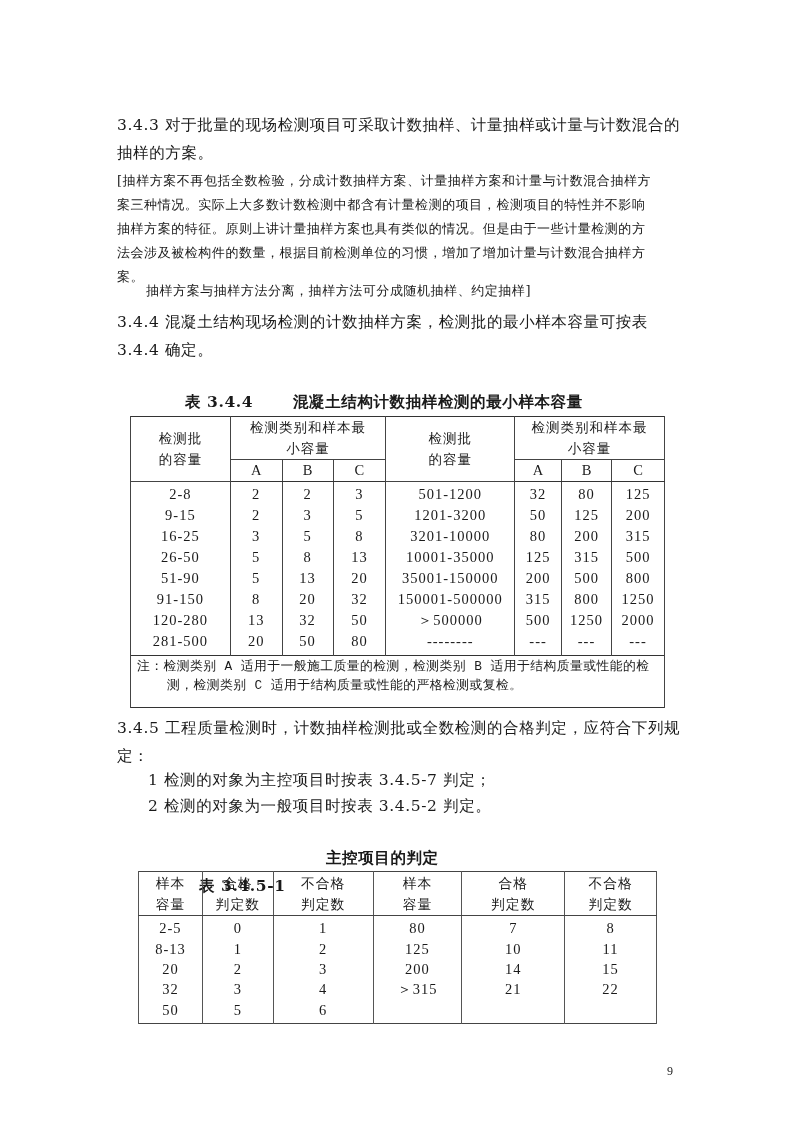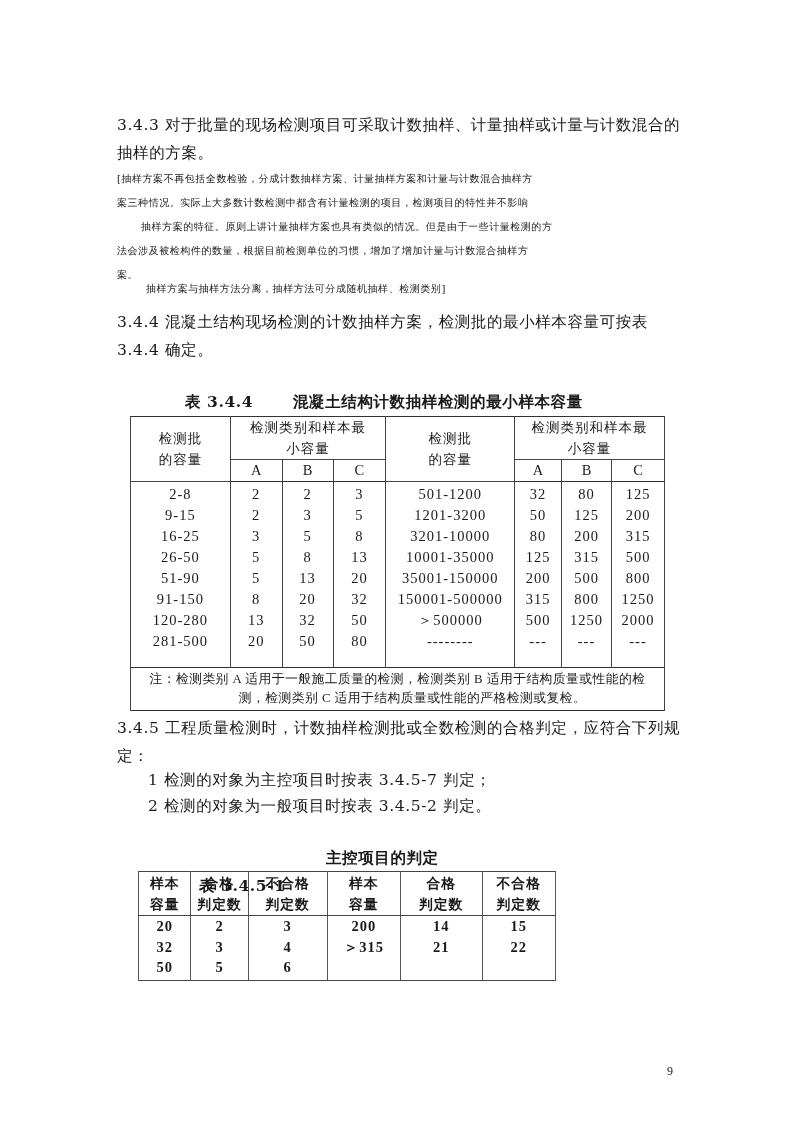--- a/index.html
+++ b/index.html
@@ -1,60 +1,60 @@
 <!DOCTYPE html>
 <html><head>
 <meta charset="utf-8">
 <style>
   html, body { margin: 0; padding: 0; background: #ffffff; }
   body { width: 794px; height: 1123px; position: relative; overflow: hidden;
          font-family: "DejaVu Serif", "Liberation Serif", serif; color: #1a1a1a; }
   .abs { position: absolute; white-space: nowrap; }
   .clause { font-size: 15.5px; letter-spacing: 0.6px; }
-  .note { font-size: 10px; letter-spacing: 0.55px; }
+  .note { font-size: 13px; letter-spacing: 0.55px; }
   .caption { font-size: 15.5px; font-weight: bold; letter-spacing: 0.6px; }
   .pageno { font-size: 12px; font-family: "Liberation Serif", serif; }
 
   table { border-collapse: collapse; position: absolute; font-family: "Liberation Serif", "DejaVu Serif", serif; }
   td { padding: 0; text-align: center; vertical-align: middle; }
 
   
   #t1 { left: 130px; top: 416px; width: 535px; border: 1.4px solid #333; font-size: 14.5px; }
   #t1 td { border-left: 1.2px solid #444; border-right: 1.2px solid #444; }
   #t1 .hd { font-size: 13.5px; line-height: 21px; letter-spacing: 1px; font-family: "DejaVu Serif", serif; }
   #t1 tr.h1 td { height: 40px; border-bottom: 1.2px solid #444; }
   #t1 tr.h1 td.span2 { border-bottom: 1.2px solid #444; }
   #t1 tr.h2 td { height: 21px; border-bottom: 1.4px solid #333; font-size: 14.5px; }
   #t1 tr.body td { height: 20.9px; line-height: 20px; letter-spacing: 1px; }
   #t1 tr.body.first td { padding-top: 2px; }
-  #t1 tr.body.last td { padding-bottom: 16px; }
-  #t1 tr.note-row td { border-top: 1.4px solid #333; text-align: center; font-size: 12.8px; line-height: 18.5px;
-                      padding: 2px 6px 3px 6px; font-family: Liberation Serif, serif; letter-spacing: 0.45px; white-space: normal; }
+  #t1 tr.body.last td { padding-bottom: 4px; }
+  #t1 tr.note-row td { border-top: 1.4px solid #333; text-align: left; font-size: 12.8px; line-height: 18.5px;
+                      padding: 2px 6px 12px 6px; font-family: Liberation Mono, monospace; letter-spacing: 0.45px; white-space: normal; }
   .note-indent { padding-left: 30px; display: block; }
 
   
-  #t2 { left: 138px; top: 871px; width: 418px; border: 1.3px solid #444; font-size: 14.5px; font-weight: bold; }
+  #t2 { left: 138px; top: 871px; width: 519px; border: 1.3px solid #444; font-size: 14.5px; }
   #t2 td { border-left: 1.1px solid #555; border-right: 1.1px solid #555; }
   #t2 tr.hd td { height: 43px; border-bottom: 1.2px solid #444; font-size: 13.8px; line-height: 21px;
                  letter-spacing: 1px; font-family: "DejaVu Serif", serif; }
   #t2 tr.body td { height: 20.4px; line-height: 20px; letter-spacing: 1px; }
   #t2 tr.body.first td { padding-top: 2px; }
   #t2 tr.body.last td { padding-bottom: 3px; }
 </style>
 </head>
 <body>
 
 <div class="abs clause" style="left:117px; top:115px;">3.4.3 对于批量的现场检测项目可采取计数抽样、计量抽样或计量与计数混合的</div>
 <div class="abs clause" style="left:117px; top:143px;">抽样的方案。</div>
 <div class="abs note" style="left:117px; top:172px;">[抽样方案不再包括全数检验，分成计数抽样方案、计量抽样方案和计量与计数混合抽样方</div>
 <div class="abs note" style="left:117px; top:196px;">案三种情况。实际上大多数计数检测中都含有计量检测的项目，检测项目的特性并不影响</div>
-<div class="abs note" style="left:117px; top:220px;margin-left:24px;">抽样方案的特征。原则上讲计量抽样方案也具有类似的情况。但是由于一些计量检测的方</div>
+<div class="abs note" style="left:117px; top:220px;">抽样方案的特征。原则上讲计量抽样方案也具有类似的情况。但是由于一些计量检测的方</div>
 <div class="abs note" style="left:117px; top:244px;">法会涉及被检构件的数量，根据目前检测单位的习惯，增加了增加计量与计数混合抽样方</div>
 <div class="abs note" style="left:117px; top:268px;">案。</div>
-<div class="abs note" style="left:146px; top:282px;">抽样方案与抽样方法分离，抽样方法可分成随机抽样、检测类别]</div>
+<div class="abs note" style="left:146px; top:282px;">抽样方案与抽样方法分离，抽样方法可分成随机抽样、约定抽样]</div>
 
 <div class="abs clause" style="left:117px; top:312px;">3.4.4 混凝土结构现场检测的计数抽样方案，检测批的最小样本容量可按表</div>
 <div class="abs clause" style="left:117px; top:340px;">3.4.4 确定。</div>
 
 <div class="abs caption" style="left:185px; top:392px;">表 3.4.4</div>
 <div class="abs caption" style="left:293px; top:392px;">混凝土结构计数抽样检测的最小样本容量</div>
 
 <table id="t1">
   <colgroup>
     <col style="width:100px">
@@ -207,20 +207,36 @@
       <tr class="hd" id="t2-head">
         <td><span>样本</span><br><span>容量</span></td>
         <td><span>合格</span><br><span>判定数</span></td>
         <td><span>不合格</span><br><span>判定数</span></td>
         <td><span>样本</span><br><span>容量</span></td>
         <td><span>合格</span><br><span>判定数</span></td>
         <td><span>不合格</span><br><span>判定数</span></td>
       </tr>
   </tbody>
     <tbody id="t2-body">
+      <tr class="body first">
+        <td>2-5</td>
+        <td>0</td>
+        <td>1</td>
+        <td>80</td>
+        <td>7</td>
+        <td>8</td>
+      </tr>
+      <tr class="body">
+        <td>8-13</td>
+        <td>1</td>
+        <td>2</td>
+        <td>125</td>
+        <td>10</td>
+        <td>11</td>
+      </tr>
       <tr class="body">
         <td>20</td>
         <td>2</td>
         <td>3</td>
         <td>200</td>
         <td>14</td>
         <td>15</td>
       </tr>
       <tr class="body">
         <td>32</td>

